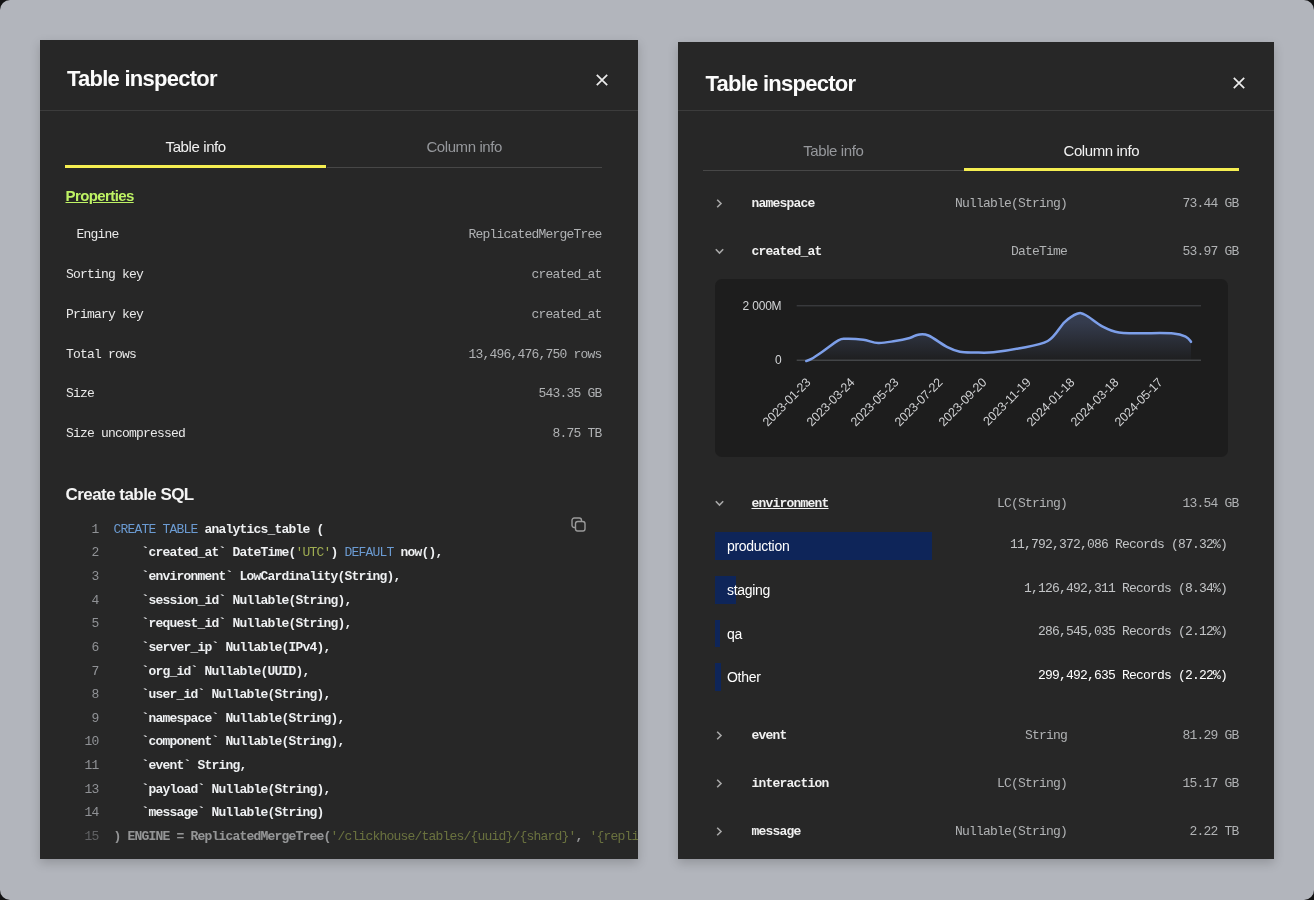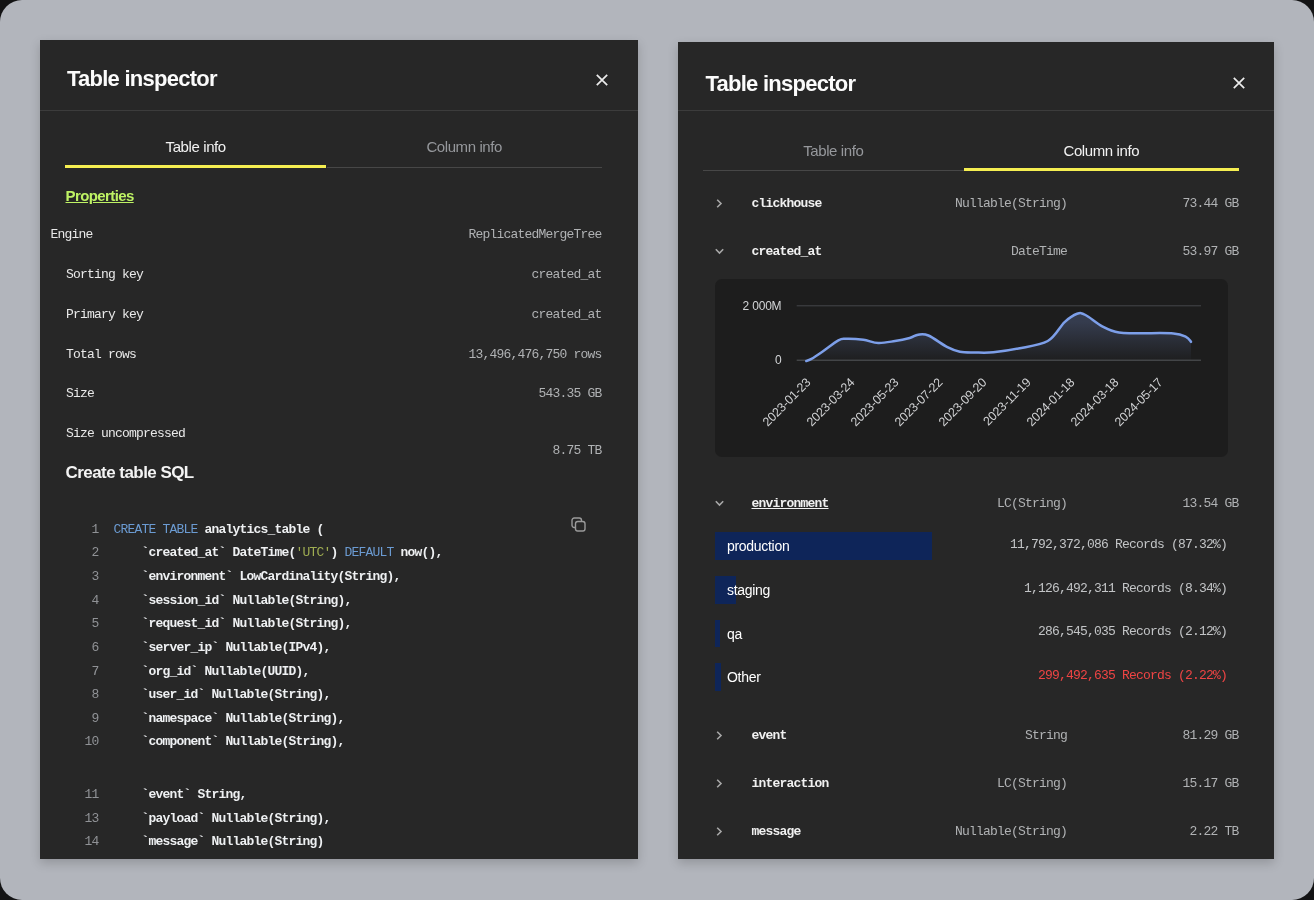--- a/index.html
+++ b/index.html
@@ -1,33 +1,33 @@
 <!DOCTYPE html>
 <html><head>
 <meta charset="utf-8">
 <style>
   html,body{margin:0;padding:0;}
   body{width:1314px;height:900px;background:#131314;overflow:hidden;-webkit-font-smoothing:antialiased;
        font-family:"Liberation Sans",sans-serif;}
   .page{position:absolute;left:0;top:0;width:1314px;height:900px;
-        background:#b2b5bc;border-radius:22px;overflow:hidden;}
+        background:#b2b5bc;border-radius:10px;overflow:hidden;}
   .panel{position:absolute;background:#272727;box-shadow:0 4px 10px rgba(0,0,0,0.18);}
   .pl{left:39.5px;top:40px;width:598px;height:819px;overflow:hidden;}
   .pr{left:678px;top:42px;width:596px;height:817px;overflow:hidden;}
   .abs{position:absolute;}
   .title{font-size:22px;font-weight:bold;letter-spacing:-0.75px;color:#fbfbfb;}
   .hdiv{position:absolute;left:0;width:100%;height:1px;background:#3c3c3c;}
   .tabtxt{font-size:15px;letter-spacing:-0.4px;}
   .tab-on{color:#f2f2f2;}
   .tab-off{color:#96989c;}
   .mono{font-family:"Liberation Mono",monospace;font-size:13px;letter-spacing:-0.8px;}
   .lbl{color:#e9e9e9;}
   .val{color:#b0b2b4;}
   .sect{font-size:15px;font-weight:bold;letter-spacing:-0.6px;color:#bef264;text-decoration:underline;}
-  .sect2{font-size:17px;font-weight:bold;letter-spacing:-0.55px;color:#f4f4f4;}
+  .sect2{font-size:17px;font-weight:bold;letter-spacing:-0.55px;color:#f4f4f4;margin-top:22px;}
   .kw{color:#6b9bd2;}
   .str{color:#a0ae52;}
   .cw{color:#eef0f2;font-weight:bold;}
   .ln{color:#909296;}
   .rowname{color:#f0f0f0;font-weight:bold;}
   .ctr{display:flex;align-items:center;}
   .rt{justify-content:flex-end;}
   .barlabel{font-size:14px;letter-spacing:-0.3px;color:#fff;}
 </style>
 </head>
@@ -40,32 +40,32 @@
     <path d="M1.8 1.8 L12.2 12.2 M12.2 1.8 L1.8 12.2" stroke="#ececec" stroke-width="1.7"></path>
   </svg>
   <div class="hdiv" style="top:70px;"></div>
 
   <div class="abs ctr tabtxt tab-on" style="left:25.4px;top:92.5px;width:261.6px;height:28px;justify-content:center;">Table info</div>
   <div class="abs ctr tabtxt tab-off" style="left:287px;top:92.5px;width:275.4px;height:28px;justify-content:center;">Column info</div>
   <div class="abs" style="left:287px;top:127px;width:275.4px;height:1px;background:#474747;"></div>
   <div class="abs" style="left:25.4px;top:125px;width:261.6px;height:3px;background:#f5ee51;"></div>
 
   <div class="abs ctr sect" style="left:26px;top:143px;height:24px;">Properties</div>
-  <div class="abs ctr mono lbl" style="left:11px;top:182px;height:24px;">Engine</div>
+  <div class="abs ctr mono lbl" style="left:37px;top:182px;height:24px;">Engine</div>
   <div class="abs ctr mono val rt" style="right:36px;top:182px;width:300px;height:24px;">ReplicatedMergeTree</div>
   <div class="abs ctr mono lbl" style="left:26.6px;top:222px;height:24px;">Sorting key</div>
   <div class="abs ctr mono val rt" style="right:36px;top:222px;width:300px;height:24px;">created_at</div>
   <div class="abs ctr mono lbl" style="left:26.6px;top:262px;height:24px;">Primary key</div>
   <div class="abs ctr mono val rt" style="right:36px;top:262px;width:300px;height:24px;">created_at</div>
   <div class="abs ctr mono lbl" style="left:26.6px;top:302px;height:24px;">Total rows</div>
   <div class="abs ctr mono val rt" style="right:36px;top:302px;width:300px;height:24px;">13,496,476,750 rows</div>
   <div class="abs ctr mono lbl" style="left:26.6px;top:341.5px;height:24px;text-align:center;">Size</div>
   <div class="abs ctr mono val rt" style="right:36px;top:341.5px;width:300px;height:24px;">543.35 GB</div>
   <div class="abs ctr mono lbl" style="left:26.6px;top:381px;height:24px;">Size uncompressed</div>
-  <div class="abs ctr mono val rt" style="right:36px;top:381px;width:300px;height:24px;margin-top:17px;">8.75 TB</div>
+  <div class="abs ctr mono val rt" style="right:36px;top:381px;width:300px;height:24px;">8.75 TB</div>
 
   <div class="abs ctr sect2" style="left:26px;top:420px;height:26px;">Create table SQL</div>
 
   <div id="code" class="abs mono" style="left:0;top:477px;width:598px;">
         <div style="position:relative;height:23.63px;">
           <span class="ln" style="position:absolute;right:538.9px;top:50%;transform:translateY(-50%);">1</span>
           <span style="position:absolute;left:74px;top:50%;transform:translateY(-50%);white-space:pre;"><span class="kw">CREATE&nbsp;TABLE</span><span class="cw">&nbsp;analytics_table&nbsp;(</span></span>
         </div>
         <div style="position:relative;height:23.63px;">
           <span class="ln" style="position:absolute;right:538.9px;top:50%;transform:translateY(-50%);">2</span>
@@ -96,21 +96,21 @@
           <span style="position:absolute;left:74px;top:50%;transform:translateY(-50%);white-space:pre;"><span class="cw">&nbsp;&nbsp;&nbsp;&nbsp;`user_id`&nbsp;Nullable(String),</span></span>
         </div>
         <div style="position:relative;height:23.63px;">
           <span class="ln" style="position:absolute;right:538.9px;top:50%;transform:translateY(-50%);">9</span>
           <span style="position:absolute;left:74px;top:50%;transform:translateY(-50%);white-space:pre;"><span class="cw">&nbsp;&nbsp;&nbsp;&nbsp;`namespace`&nbsp;Nullable(String),</span></span>
         </div>
         <div style="position:relative;height:23.63px;">
           <span class="ln" style="position:absolute;right:538.9px;top:50%;transform:translateY(-50%);">10</span>
           <span style="position:absolute;left:74px;top:50%;transform:translateY(-50%);white-space:pre;"><span class="cw">&nbsp;&nbsp;&nbsp;&nbsp;`component`&nbsp;Nullable(String),</span></span>
         </div>
-        <div style="position:relative;height:23.63px;margin-top:29px;">
+        <div style="position:relative;height:23.63px;">
           <span class="ln" style="position:absolute;right:538.9px;top:50%;transform:translateY(-50%);">11</span>
           <span style="position:absolute;left:74px;top:50%;transform:translateY(-50%);white-space:pre;"><span class="cw">&nbsp;&nbsp;&nbsp;&nbsp;`event`&nbsp;String,</span></span>
         </div>
         <div style="position:relative;height:23.63px;">
           <span class="ln" style="position:absolute;right:538.9px;top:50%;transform:translateY(-50%);">13</span>
           <span style="position:absolute;left:74px;top:50%;transform:translateY(-50%);white-space:pre;"><span class="cw">&nbsp;&nbsp;&nbsp;&nbsp;`payload`&nbsp;Nullable(String),</span></span>
         </div>
         <div style="position:relative;height:23.63px;">
           <span class="ln" style="position:absolute;right:538.9px;top:50%;transform:translateY(-50%);">14</span>
           <span style="position:absolute;left:74px;top:50%;transform:translateY(-50%);white-space:pre;"><span class="cw">&nbsp;&nbsp;&nbsp;&nbsp;`message`&nbsp;Nullable(String)</span></span>
@@ -136,21 +136,21 @@
 
   <div class="abs ctr tabtxt tab-off" style="left:25px;top:94px;width:260.6px;height:28px;justify-content:center;">Table info</div>
   <div class="abs ctr tabtxt tab-on" style="left:285.6px;top:94px;width:275.4px;height:28px;justify-content:center;">Column info</div>
   <div class="abs" style="left:25px;top:128px;width:260.6px;height:1px;background:#474747;"></div>
   <div class="abs" style="left:285.6px;top:126px;width:275.4px;height:3px;background:#f5ee51;"></div>
 
   <div id="rows">
         <svg class="abs" style="left:37px;top:155.5px;" width="9" height="11" viewBox="0 0 9 11">
           <path d="M2.2 1.8 L6 5.5 L2.2 9.2" fill="none" stroke="#a8a8a8" stroke-width="1.6"></path>
         </svg>
-        <div class="abs ctr mono rowname" style="left:73.5px;top:149px;height:24px;">clickhouse</div>
+        <div class="abs ctr mono rowname" style="left:73.5px;top:149px;height:24px;">namespace</div>
         <div class="abs ctr mono val rt" style="left:239px;top:149px;width:150px;height:24px;">Nullable(String)</div>
         <div class="abs ctr mono val rt" style="left:410px;top:149px;width:150.5px;height:24px;">73.44 GB</div>
         <svg class="abs" style="left:35.5px;top:204.5px;" width="11" height="9" viewBox="0 0 11 9">
           <path d="M1.8 2.2 L5.5 6 L9.2 2.2" fill="none" stroke="#a8a8a8" stroke-width="1.6"></path>
         </svg>
         <div class="abs ctr mono rowname" style="left:73.5px;top:197px;height:24px;">created_at</div>
         <div class="abs ctr mono val rt" style="left:239px;top:197px;width:150px;height:24px;">DateTime</div>
         <div class="abs ctr mono val rt" style="left:410px;top:197px;width:150.5px;height:24px;">53.97 GB</div>
         <svg class="abs" style="left:35.5px;top:456.5px;" width="11" height="9" viewBox="0 0 11 9">
           <path d="M1.8 2.2 L5.5 6 L9.2 2.2" fill="none" stroke="#a8a8a8" stroke-width="1.6"></path>
@@ -211,17 +211,17 @@
         <div class="abs ctr barlabel" style="left:49px;top:491px;height:26px;">production</div>
         <div class="abs ctr mono rt" style="left:249px;top:490.5px;width:300px;height:24px;color:#c2c4c6;">11,792,372,086 Records (87.32%)</div>
         <div class="abs" style="left:37px;top:534.25px;width:20.7px;height:27.5px;background:#0e2559;"></div>
         <div class="abs ctr barlabel" style="left:49px;top:535px;height:26px;">staging</div>
         <div class="abs ctr mono rt" style="left:249px;top:534px;width:300px;height:24px;color:#c2c4c6;">1,126,492,311 Records (8.34%)</div>
         <div class="abs" style="left:37px;top:577.75px;width:5.3px;height:27.5px;background:#0e2559;"></div>
         <div class="abs ctr barlabel" style="left:49px;top:578.5px;height:26px;">qa</div>
         <div class="abs ctr mono rt" style="left:249px;top:577.5px;width:300px;height:24px;color:#c2c4c6;">286,545,035 Records (2.12%)</div>
         <div class="abs" style="left:37px;top:621.25px;width:5.5px;height:27.5px;background:#0e2559;"></div>
         <div class="abs ctr barlabel" style="left:49px;top:622px;height:26px;">Other</div>
-        <div class="abs ctr mono rt" style="left:249px;top:621px;width:300px;height:24px;color:#ef4444;">299,492,635 Records (2.22%)</div>
+        <div class="abs ctr mono rt" style="left:249px;top:621px;width:300px;height:24px;color:#ffffff;">299,492,635 Records (2.22%)</div>
       </div>
 </div>
 
 </div>
 
 </body></html>

